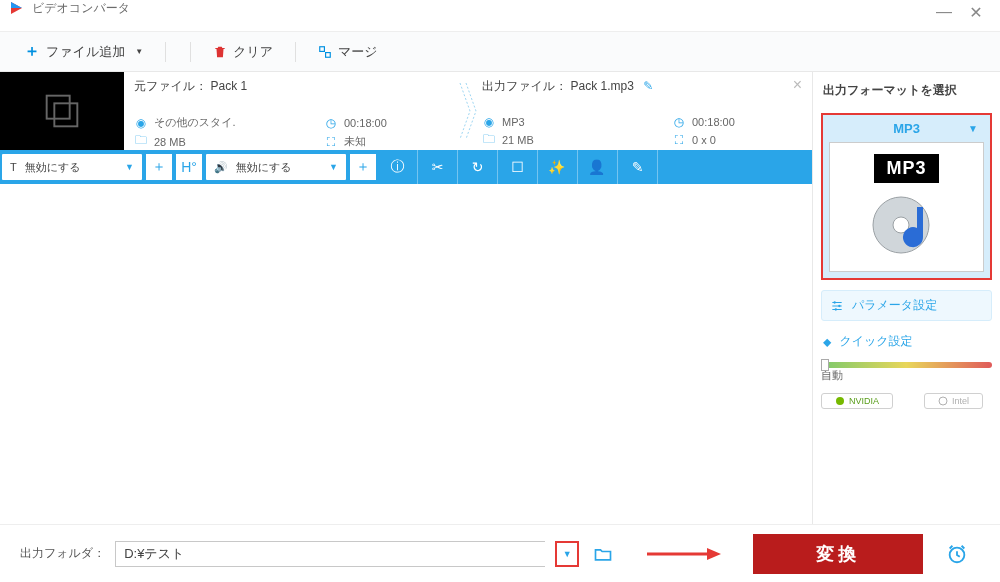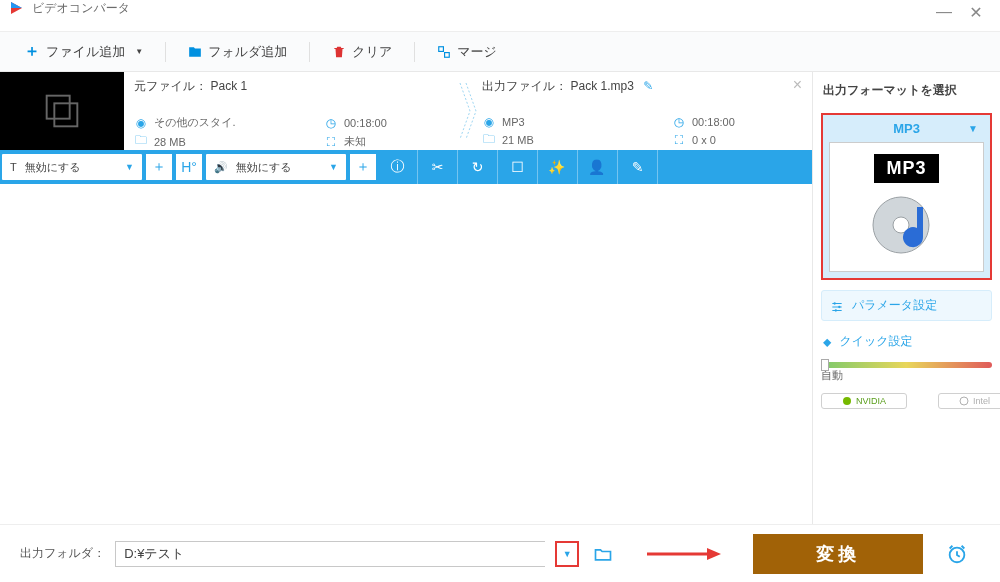--- a/index.html
+++ b/index.html
@@ -48,37 +48,37 @@
 .list-body { flex: 1; background: #fff; }
 
 .side-title { font-size: 12px; color: #444; font-weight: 600; padding: 2px 2px 4px; }
 .format-box { border: 2px solid #e53935; padding: 6px; background: #d6edfb; display: flex; flex-direction: column; gap: 6px; }
 .format-head { display: flex; align-items: center; justify-content: center; gap: 6px; color: #2aa5e8; font-size: 13px; font-weight: 600; position: relative; }
 .format-head .dd { position: absolute; right: 6px; color: #2aa5e8; font-size: 10px; }
 .format-img { width: 100%; height: 130px; background: #fff; border: 1px solid #ccc; display: flex; flex-direction: column; align-items: center; justify-content: center; }
 .format-img .mp3-lbl { background: #000; color: #fff; font-weight: bold; padding: 4px 12px; font-size: 18px; letter-spacing: 1px; margin-bottom: 6px; }
 .format-img .disc { position: relative; width: 72px; height: 72px; }
 
-.side-btn { border: 1px solid #d6edfb; background: #eef8fe; padding: 6px 8px; display: flex; align-items: flex-end; gap: 8px; color: #2aa5e8; font-size: 12px; cursor: pointer; border-radius: 3px; }
+.side-btn { border: 1px solid #d6edfb; background: #eef8fe; padding: 6px 8px; display: flex; align-items: center; gap: 8px; color: #2aa5e8; font-size: 12px; cursor: pointer; border-radius: 3px; }
 .quick-row { display: flex; align-items: center; gap: 8px; color: #2aa5e8; font-size: 12px; padding: 2px; }
 .slider { height: 6px; background: linear-gradient(90deg, #7cc96c 0%, #e8d65a 50%, #e05a5a 100%); border-radius: 3px; position: relative; }
 .slider .thumb-h { position: absolute; left: 0; top: -3px; width: 8px; height: 12px; background: #fff; border: 1px solid #aaa; }
 .slider-lbl { font-size: 11px; color: #666; }
 .gpu-row { display: flex; gap: 6px; }
-.gpu-badge { border: 1px solid #d0d0d0; border-radius: 3px; font-size: 9px; padding: 2px 20px; display: flex; align-items: center; gap: 4px; }
+.gpu-badge { border: 1px solid #d0d0d0; border-radius: 3px; font-size: 9px; padding: 2px 13px; display: flex; align-items: center; gap: 4px; }
 .nvidia { color: #5a9e1c; }
 .intel { color: #b0b0b0; margin-left: 25px; }
 
 .footer { position: absolute; bottom: 0; left: 0; right: 0; height: 58px; border-top: 1px solid #eee; display: flex; align-items: center; padding: 0 20px; gap: 10px; background: #fff; }
 .footer .lbl { font-size: 12px; color: #555; }
 .footer .path-input { flex: 0 0 430px; height: 26px; border: 1px solid #c8c8c8; border-right: none; padding: 0 8px; font-size: 13px; color: #444; }
 .footer .path-dd { width: 24px; height: 26px; border: 2px solid #e53935; display: flex; align-items: center; justify-content: center; color: #2aa5e8; font-size: 9px; cursor: pointer; }
 .footer .open-folder { color: #2aa5e8; font-size: 18px; cursor: pointer; margin-left: 4px; }
 .footer .arrow-ann { color: #e53935; font-size: 24px; margin: 0 20px; }
-.footer .convert-btn { background: #a16207; color: #fff; font-size: 18px; font-weight: 600; width: 170px; height: 40px; display: flex; align-items: center; justify-content: center; cursor: pointer; letter-spacing: 4px; }
+.footer .convert-btn { background: #b91c1c; color: #fff; font-size: 18px; font-weight: 600; width: 170px; height: 40px; display: flex; align-items: center; justify-content: center; cursor: pointer; letter-spacing: 4px; }
 .footer .clock-btn { width: 36px; height: 36px; color: #2aa5e8; display: flex; align-items: center; justify-content: center; cursor: pointer; font-size: 20px; margin-left: 6px; }
 
 svg { display: block; }
 </style>
 </head>
 <body>
 
 <div class="titlebar">
   <span class="logo">
     <svg width="16" height="16" viewBox="0 0 16 16">
@@ -91,28 +91,20 @@
   <span class="win-btn">✕</span>
 </div>
 
 <div class="toolbar">
   <div class="btn">
     <span class="plus-ico">＋</span>
     <span>ファイル追加</span>
     <span class="dd-arrow">▼</span>
   </div>
   <div class="sep"></div>
-  <div class="btn">
-    <span class="ico folder-ico">
-      <svg width="14" height="14" viewBox="0 0 24 24">
-          <path fill="#0090e0" d="M10 4H2v16h20V6H12l-2-2z"></path>
-        </svg>
-    </span>
-    <span>フォルダ追加</span>
-  </div>
   <div class="sep"></div>
   <div class="btn">
     <span class="ico trash-ico">
       <svg width="14" height="14" viewBox="0 0 24 24">
           <path fill="#d33" d="M6 7h12l-1 14H7L6 7zm3-4h6l1 2h4v2H4V5h4l1-2z"></path>
         </svg>
     </span>
     <span>クリア</span>
   </div>
   <div class="sep"></div>

